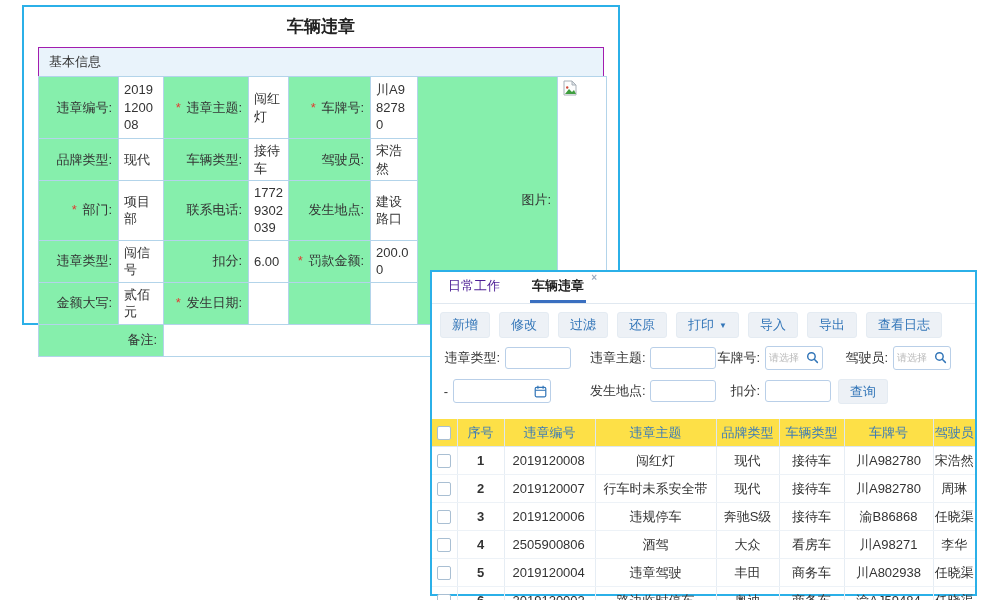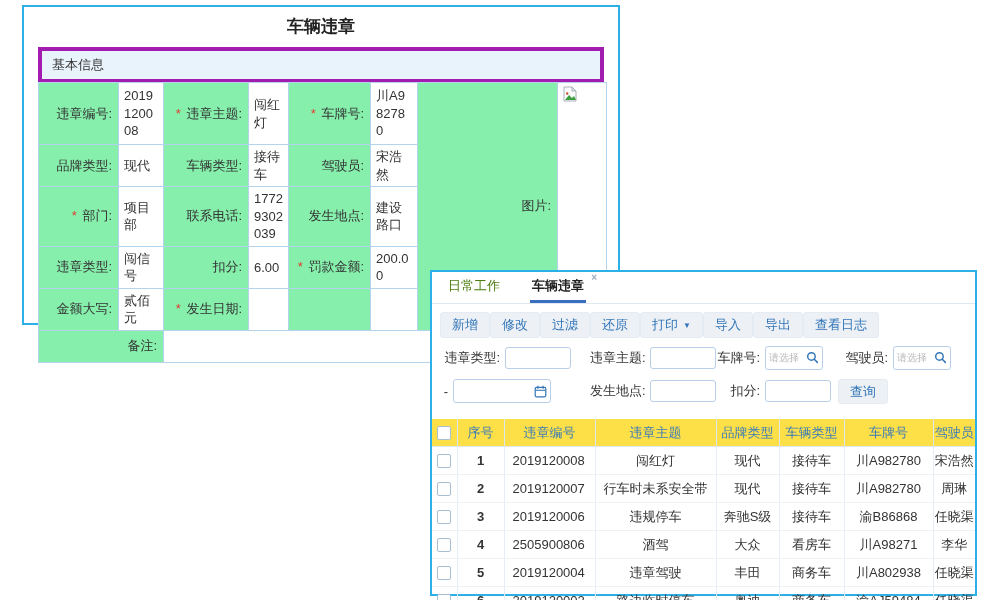--- a/index.html
+++ b/index.html
@@ -4,34 +4,34 @@
 <style>
   html,body{margin:0;padding:0;}
   body{
     width:1000px;height:600px;position:relative;overflow:hidden;
     background:#ffffff;font-family:"Liberation Sans",sans-serif;color:#333;
   }
   .panel{position:absolute;background:#fff;border:2px solid #2bb0e8;box-sizing:border-box;}
   
   #detail-panel{left:22px;top:5px;width:598px;height:320px;z-index:1;}
   .detail-title{text-align:center;font-weight:bold;font-size:17px;color:#222;padding:8px 0 9px;}
-  .section-bar{margin:0 14px;background:#e9f3fb;border:4px solid #a21caf;font-size:13px;color:#333;padding:5px 10px;box-sizing:border-box;}
+  .section-bar{margin:0 14px;background:#e9f3fb;border:1px solid #a21caf;font-size:13px;color:#333;padding:5px 10px;box-sizing:border-box;}
   .form-table{border-collapse:collapse;margin:0 14px;width:568px;table-layout:fixed;font-size:13px;margin-top:-1px;}
   .form-table td{border:1px solid #b3d4ea;overflow:hidden;}
   .form-table td.lbl{background:#86efac;text-align:right;color:#333;padding:3px 6px;}
   .form-table td.val{background:#fff;text-align:left;color:#333;padding:3px 5px;word-break:break-all;line-height:1.35;}
   .req{color:#e03c31;margin-right:2px;}
   .img-cell{vertical-align:top;padding:3px;}
   
   #list-panel{left:430px;top:270px;width:547px;height:326px;z-index:2;}
   .tabbar{display:flex;gap:28px;padding:0 14px;height:31px;align-items:flex-end;border-bottom:1px solid #e0e8f0;}
-  .tab{font-size:13px;color:#4d7c0f;padding:6px 2px 8px;position:relative;cursor:pointer;white-space:nowrap;}
+  .tab{font-size:13px;color:#4c1d95;padding:6px 2px 8px;position:relative;cursor:pointer;white-space:nowrap;}
   .tab.active{font-weight:bold;color:#222;border-bottom:3px solid #3a6fc0;padding-bottom:5px;}
   .tab-close{position:absolute;top:1px;right:-11px;font-size:10px;color:#9aabc0;}
-  .toolbar{display:flex;padding:8px 8px 7px;}
+  .toolbar{display:flex;gap:9px;padding:8px 8px 7px;}
   .tbtn{background:#edf1f6;color:#3376b8;font-size:13px;padding:4px 11px;border-radius:3px;border:1px solid #e4ebf2;cursor:pointer;white-space:nowrap;line-height:1.2;}
   .caret{font-size:8px;margin-left:5px;vertical-align:1px;}
   .filters{padding:1px 6px 6px;font-size:13px;color:#333;}
   .frow{display:grid;grid-template-columns:152px 126px 122px auto;align-items:center;margin-bottom:9px;}
   .fcell{display:flex;align-items:center;}
   .flabel{text-align:right;margin-right:5px;white-space:nowrap;overflow:hidden;}
   .frow .fcell:nth-child(1) .flabel{width:62px;}
   .frow .fcell:nth-child(2) .flabel{width:60px;}
   .frow .fcell:nth-child(3) .flabel{width:44px;}
   .frow .fcell:nth-child(4) .flabel{width:50px;}

